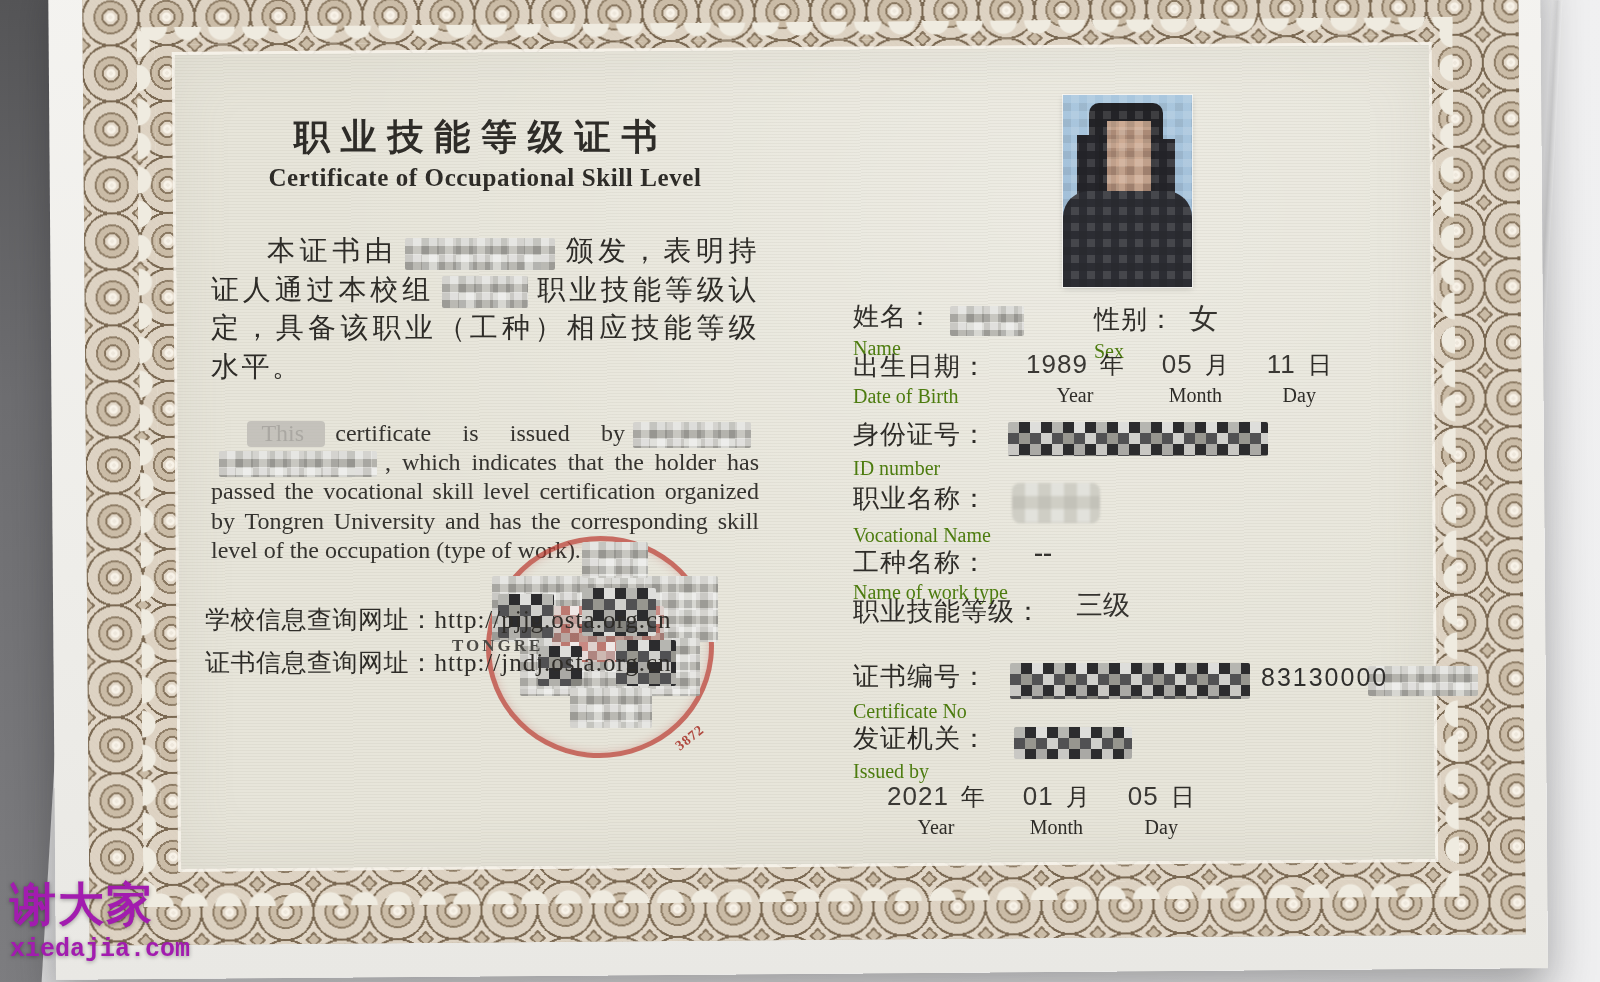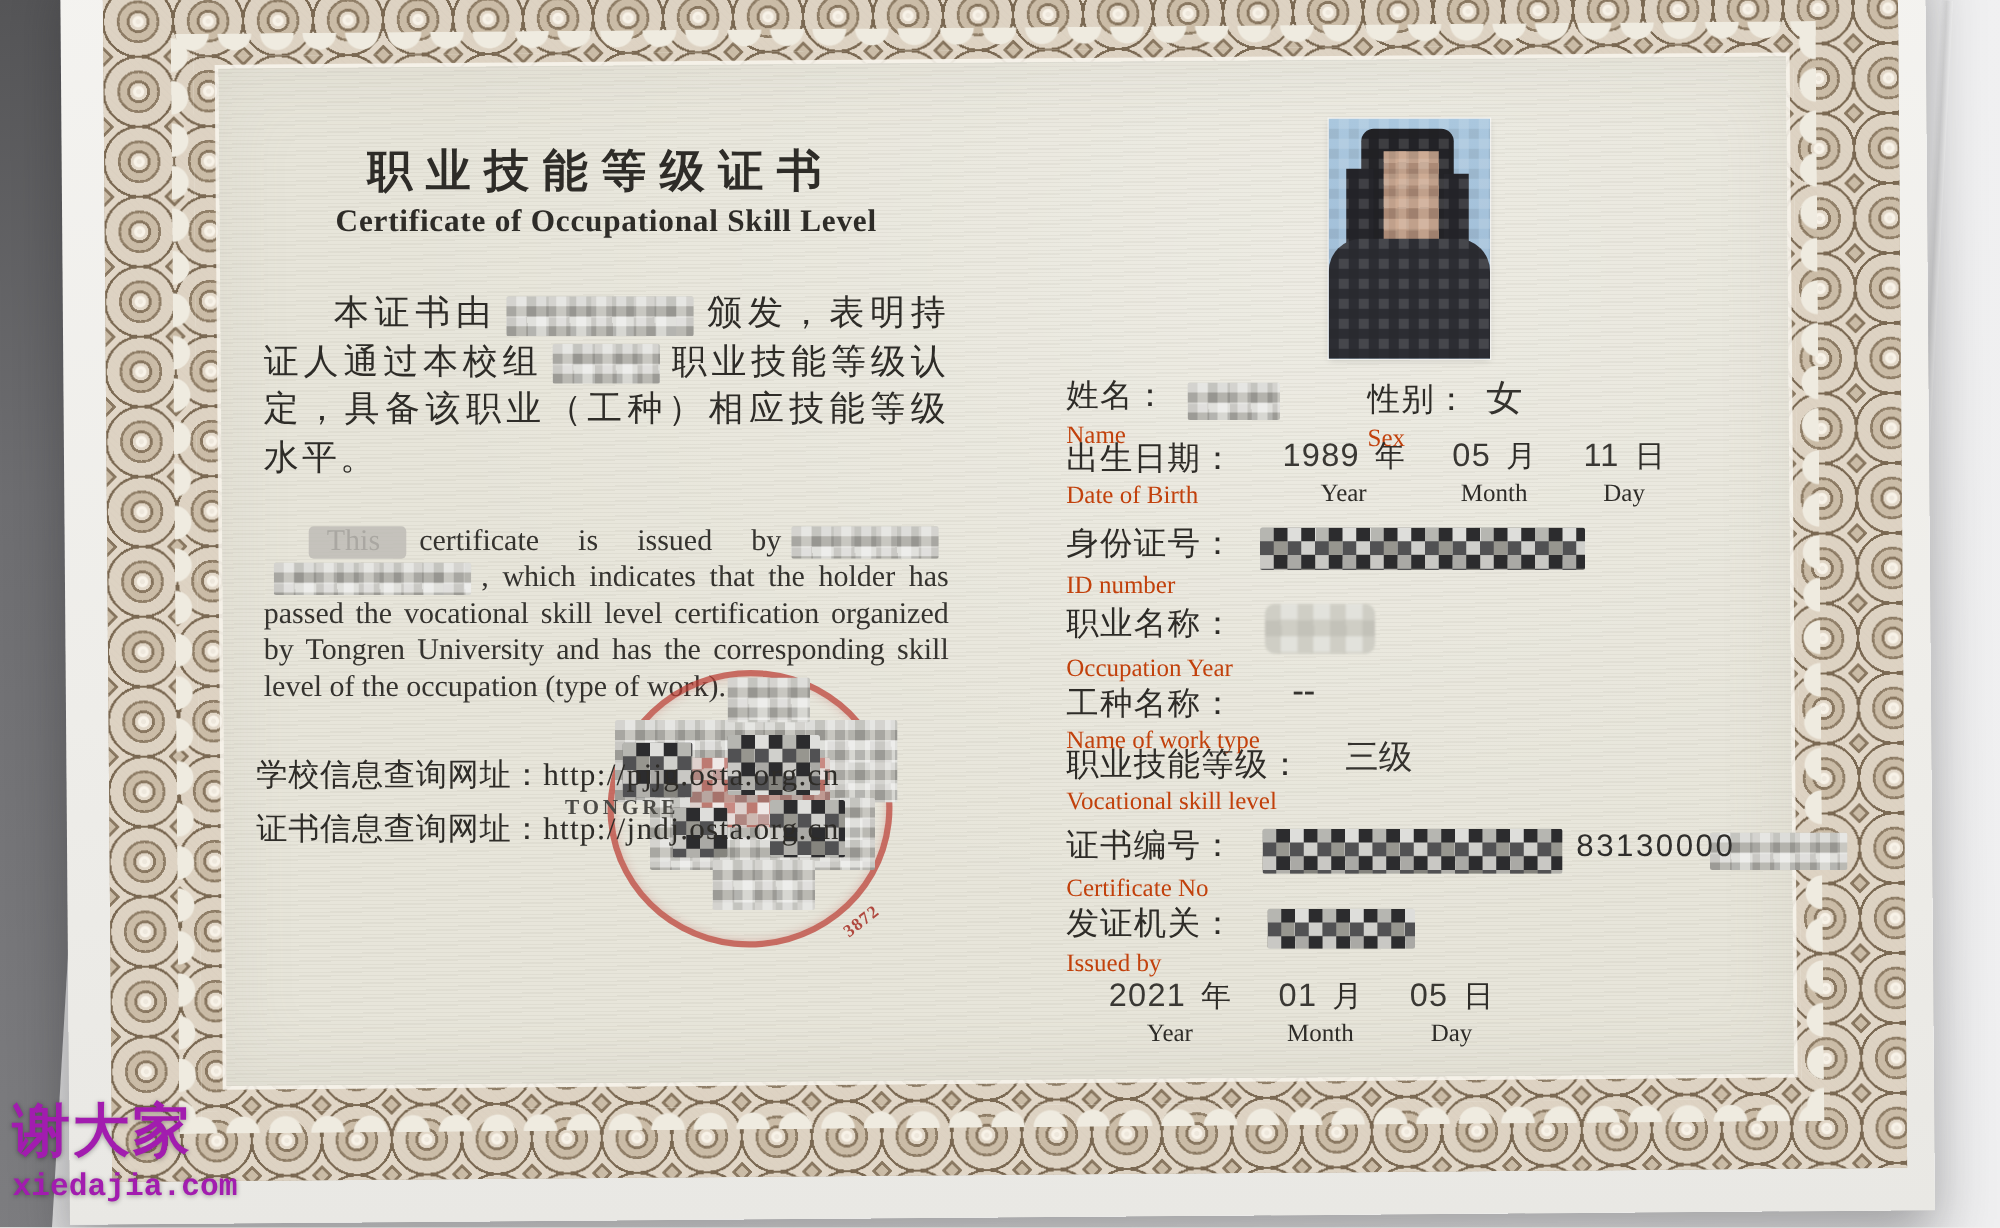--- a/index.html
+++ b/index.html
@@ -138,21 +138,21 @@
   .seal-nums{
     position:absolute;right:8px;bottom:12px;font-size:14px;color:rgba(170,55,45,.9);
     transform:rotate(-38deg);font-weight:700;letter-spacing:1px;z-index:7;
   }
   .smudge{position:absolute;background:rgba(190,188,182,.85);border-radius:4px;}
 
   
   .right-col{position:absolute;left:853px;top:283px;width:610px;color:#2e2c28;}
   .field{position:absolute;left:0;white-space:nowrap;}
   .f-label{font-size:26px;letter-spacing:1px;color:#2e2c28;}
-  .f-en{font-size:20px;font-family:"Liberation Serif",serif;color:#c2410c;margin-top:1px;}
+  .f-en{font-size:20px;font-family:"Liberation Serif",serif;color:#4d7c0f;margin-top:1px;}
   .f-value{font-size:27px;margin-left:14px;color:#35332f;}
   .num-val{font-family:"Liberation Sans",sans-serif;font-size:26px;letter-spacing:1px;color:#3a3834;}
   .unit{font-size:24px;margin:0 0 0 12px;}
   .dgroup{display:inline-block;text-align:center;margin-left:34px;vertical-align:top;}
   .dgroup .en-u{font-size:20px;font-family:"Liberation Serif",serif;margin-top:3px;}
   .labelstack{display:inline-block;vertical-align:top;}
   .sex-group{display:inline-block;margin-left:66px;vertical-align:top;}
   .certno-frag{
     position:absolute;left:172px;top:-2px;font-family:"Liberation Sans",sans-serif;
     font-size:25px;letter-spacing:2px;color:#2f2e2c;z-index:3;
@@ -277,35 +277,34 @@
     <div class="field" style="top:134px">
       <span class="labelstack">
         <div><span class="f-label">身份证号：</span><span class="pix pix-dark" style="width:260px;height:34px;margin-left:20px"></span></div>
         <div class="f-en">ID number</div>
       </span>
     </div>
 
     <div class="field" style="top:198px">
       <span class="labelstack">
         <div><span class="f-label">职业名称：</span><span class="pix pix-soft" style="width:88px;height:40px;margin-left:24px"></span></div>
-        <div class="f-en">Occupation Year</div>
+        <div class="f-en">Vocational Name</div>
       </span>
     </div>
 
     <div class="field" style="top:262px">
       <span class="labelstack">
         <div><span class="f-label">工种名称：</span><span class="f-value" style="font-weight:700;margin-left:46px;position:relative;top:-10px">--</span></div>
         <div class="f-en">Name of work type</div>
       </span>
     </div>
 
     <div class="field" style="top:310px">
       <span class="labelstack">
         <div><span class="f-label">职业技能等级：</span><span class="f-value" style="margin-left:34px;position:relative;top:-6px">三级</span></div>
-        <div class="f-en">Vocational skill level</div>
       </span>
     </div>
 
     <div class="field" style="top:376px">
       <span class="labelstack" style="position:relative">
         <div><span class="f-label">证书编号：</span><span class="pix pix-dark" style="width:240px;height:36px;margin-left:22px"></span><span class="certno-frag" style="left:408px;top:4px">83130000</span><span class="pix" style="width:110px;height:30px;margin-left:118px"></span></div>
         <div class="f-en">Certificate No</div>
       </span>
     </div>
 

